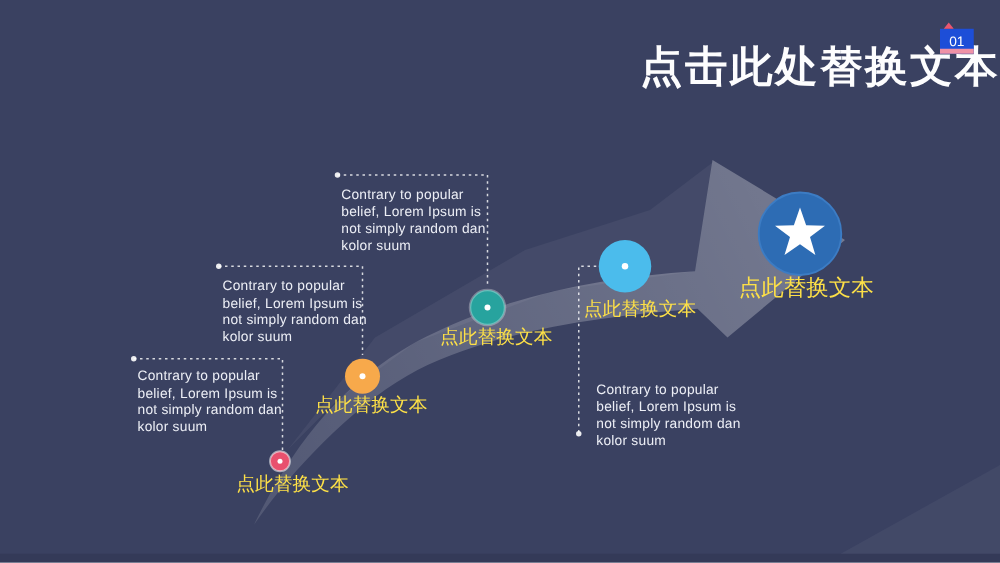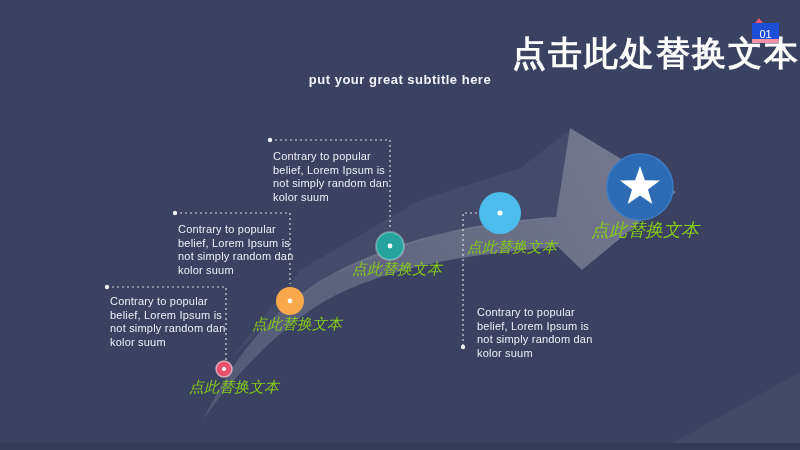--- a/index.html
+++ b/index.html
@@ -35,21 +35,21 @@
 
   .desc {
     position:absolute; width:126px; color:#edeff6; font-size:11px;
     line-height:13.5px; letter-spacing:0.2px;
   }
   .d1 { left:110px; top:295px; }
   .d2 { left:178px; top:223px; }
   .d3 { left:273px; top:150px; }
   .d4 { left:477px; top:306px; }
 
-  .m-label { position:absolute; color:#84cc16; font-size:15px; white-space:nowrap;font-style:italic; }
+  .m-label { position:absolute; color:#fde047; font-size:15px; white-space:nowrap; }
   .l1 { left:189px; top:378px; }
   .l2 { left:252px; top:315px; }
   .l3 { left:352px; top:260px; }
   .l4 { left:467px; top:238px; }
   .l5 { left:591px; top:218px; font-size:18px; }
 </style>
 </head>
 <body>
 
 <div class="slide">
@@ -92,21 +92,20 @@
     <circle cx="390" cy="246" r="2.4" fill="#ffffff"></circle>
 
     <circle cx="500" cy="213" r="21" fill="#4bbcec"></circle>
     <circle cx="500" cy="213" r="2.6" fill="#ffffff"></circle>
 
     <circle cx="640" cy="187" r="33" stroke="#3c7cc4" stroke-width="1.5" fill="#2d6cb4"></circle>
     <polygon fill="#ffffff" points="640,166 644.9,180.2 660,180.5 648,189.6 652.3,204 640,195.4 627.6,204 632,189.6 620,180.5 635.1,180.2"></polygon>
   </svg>
 
   <div class="title">点击此处替换文本</div>
-  <div class="subtitle">put your great subtitle here</div>
 
   <div class="badge">
     <span>01</span>
     <span class="stripe"></span>
   </div>
 
   <div class="desc d1">Contrary to popular belief, Lorem Ipsum is not simply random dan kolor suum</div>
   <div class="desc d2">Contrary to popular belief, Lorem Ipsum is not simply random dan kolor suum</div>
   <div class="desc d3">Contrary to popular belief, Lorem Ipsum is not simply random dan kolor suum</div>
   <div class="desc d4">Contrary to popular belief, Lorem Ipsum is not simply random dan kolor suum</div>

